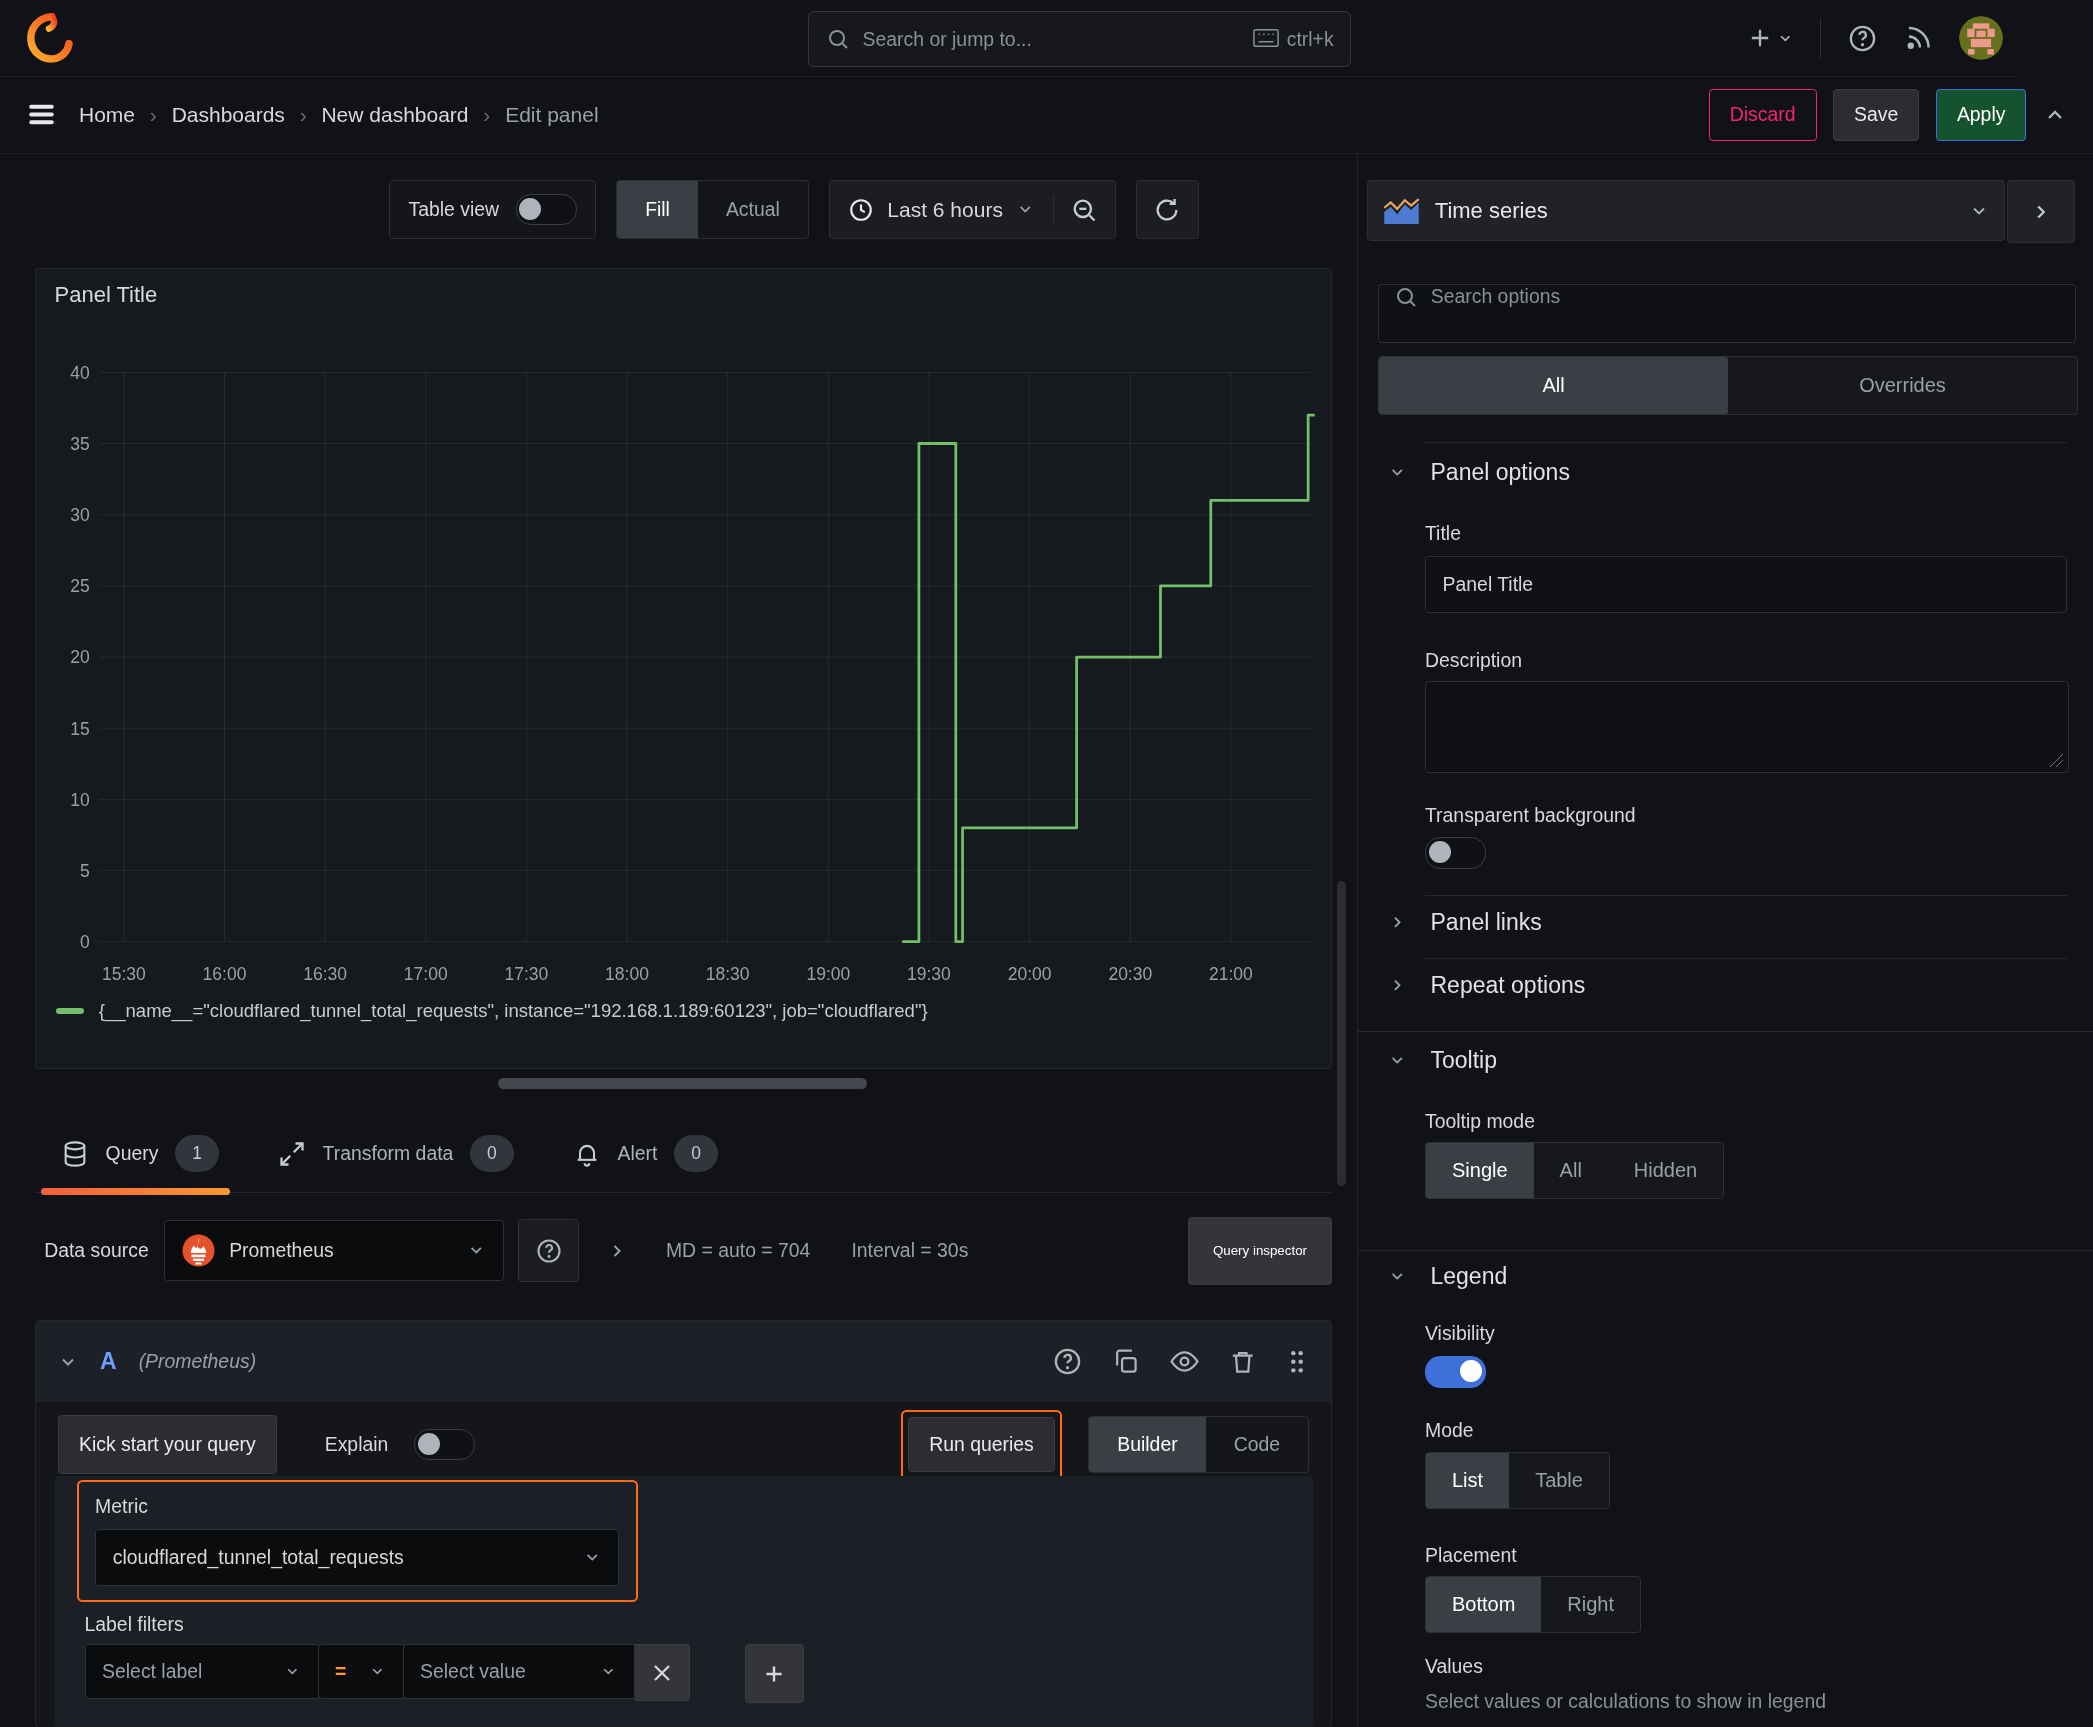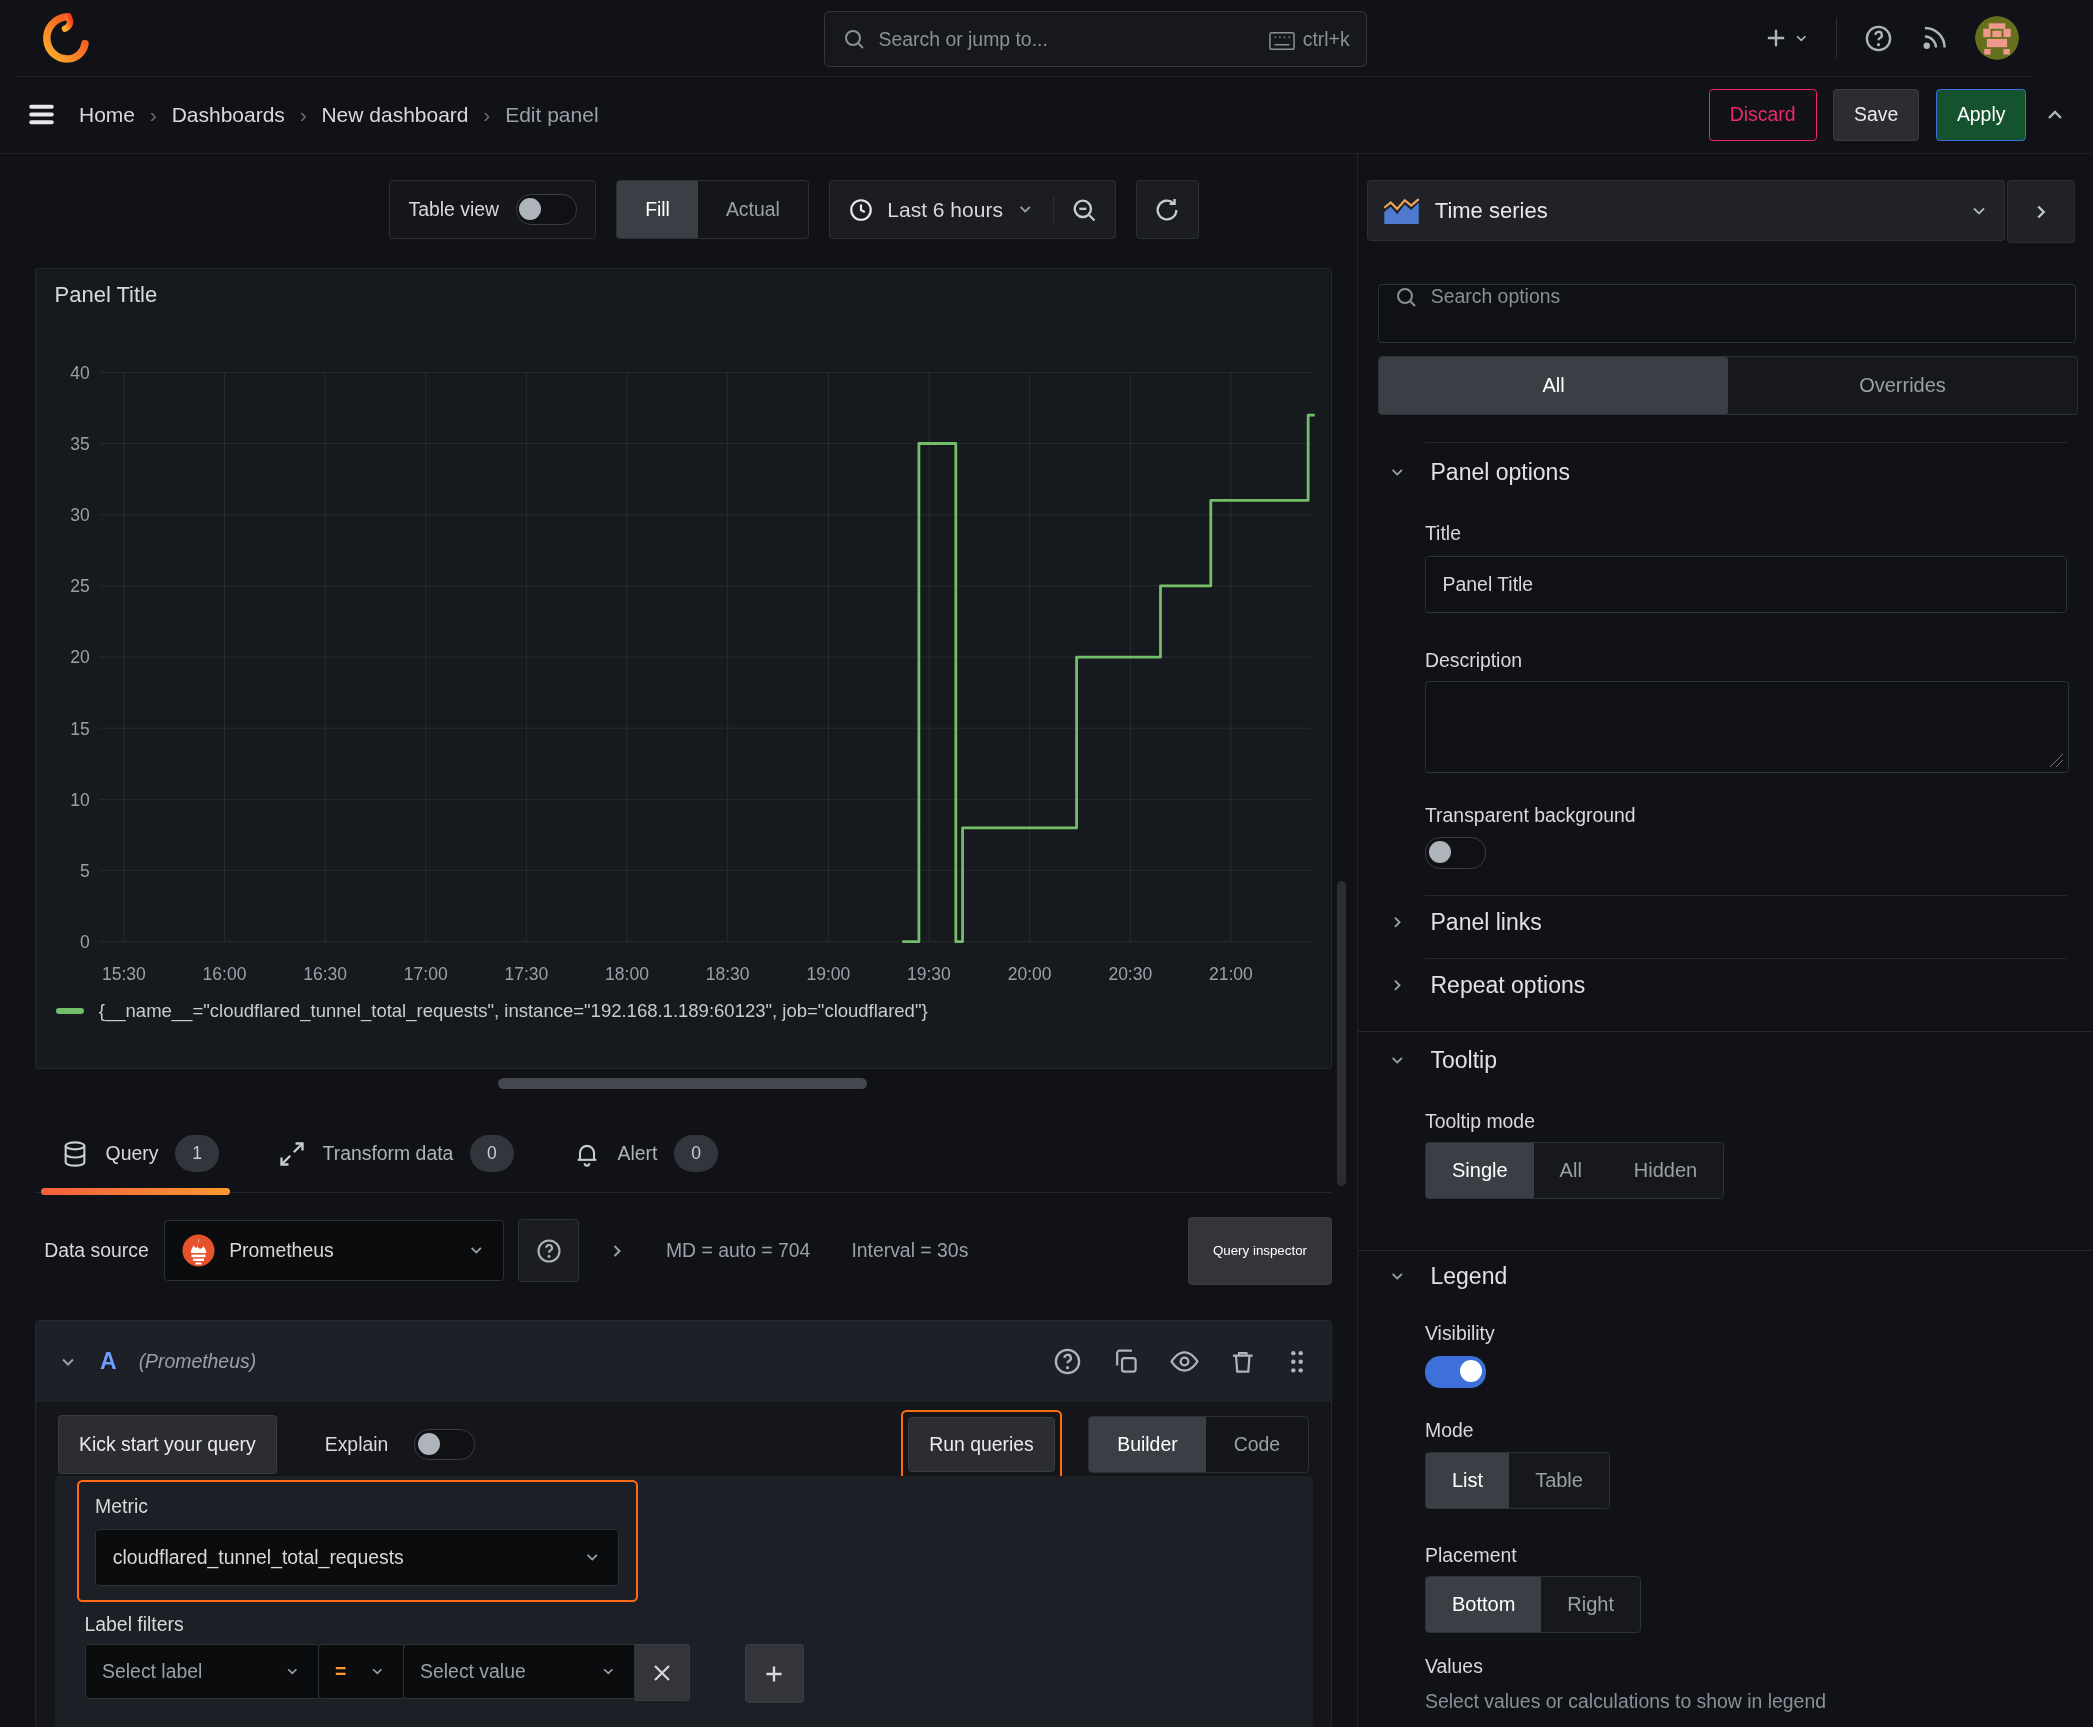--- a/index.html
+++ b/index.html
@@ -2,27 +2,27 @@
 <html style="font-size:14.8px"><head>
 <meta charset="utf-8">
 <style>
   html,body{margin:0;padding:0;background:#0c0d10;}
   .app{position:relative;width:2093px;height:1728px;overflow:hidden;background:#111217;
        color:#d8d9da;font-family:"Liberation Sans",sans-serif;font-size:19.4px;}
   svg{display:block}
   .muted{color:#9aa0a7}
 
   
-  .topbar{position:absolute;left:16px;top:0;width:2018px;height:76px;border-bottom:0.9px solid #1f2126;text-decoration:underline;}
+  .topbar{position:absolute;left:0;top:0;width:2018px;height:76px;border-bottom:0.9px solid #1f2126;text-decoration:underline;}
   .logo{position:absolute;left:24px;top:12px;width:52px;height:52px}
   .searchbox{position:absolute;left:808px;top:11px;width:508px;height:54px;background:#17181c;
              border:0.9px solid #34373d;border-radius:5.5px;display:flex;align-items:center;
              padding:0 16.6px;gap:13px;color:#8a9097}
   .searchbox .ph{flex:1}
-  .kbd{display:flex;align-items:flex-end;gap:7.4px;color:#8a9097}
+  .kbd{display:flex;align-items:flex-start;gap:7.4px;color:#8a9097}
   .top-actions{position:absolute;right:14.8px;top:0;height:76px;display:flex;align-items:center;gap:26px}
   .iconbtn{background:none;border:none;color:#aeb4ba;display:flex;align-items:center;gap:3.7px;
            padding:0;cursor:pointer}
   .vsep{width:0.9px;height:41px;background:#2c2f35}
   .avatar{width:44px;height:44px;border-radius:50%;overflow:hidden}
 
   
   .crumbbar{position:absolute;left:0;top:76px;width:2093px;height:78px;border-bottom:0.9px solid #1f2126;
             display:flex;align-items:center;padding:0 26px;box-sizing:border-box;gap:22px}
   .crumbs{display:flex;align-items:center;gap:14.8px;font-size:21px}

